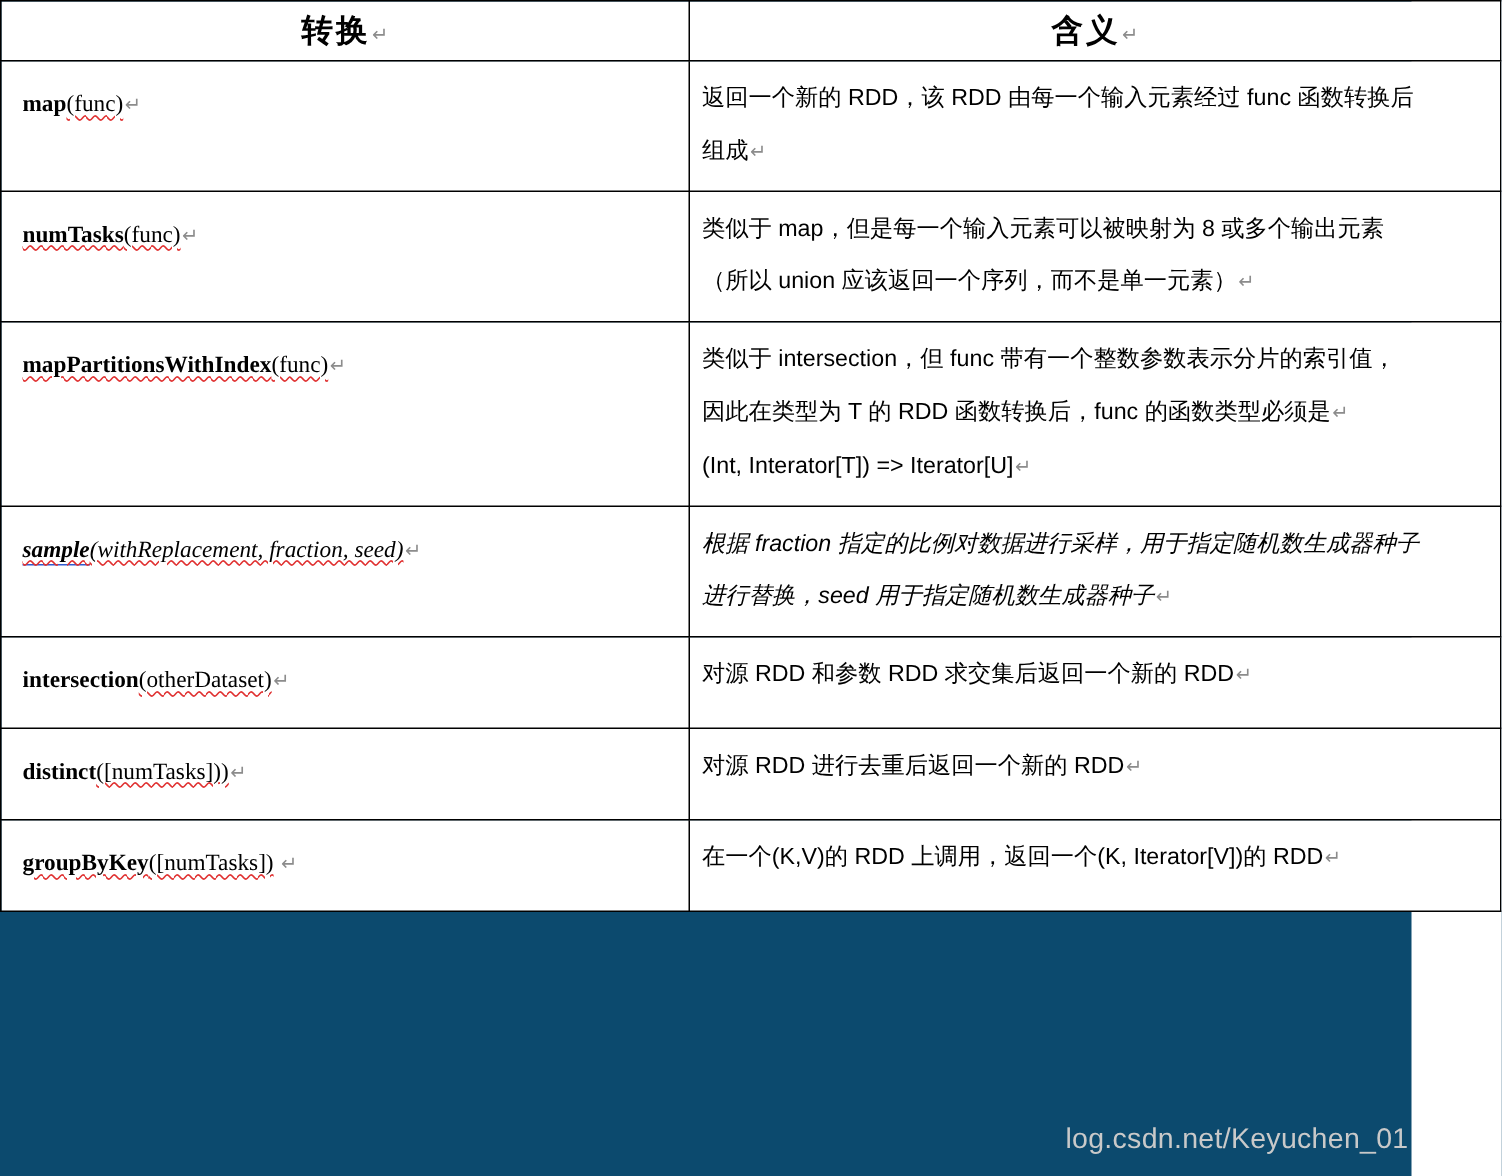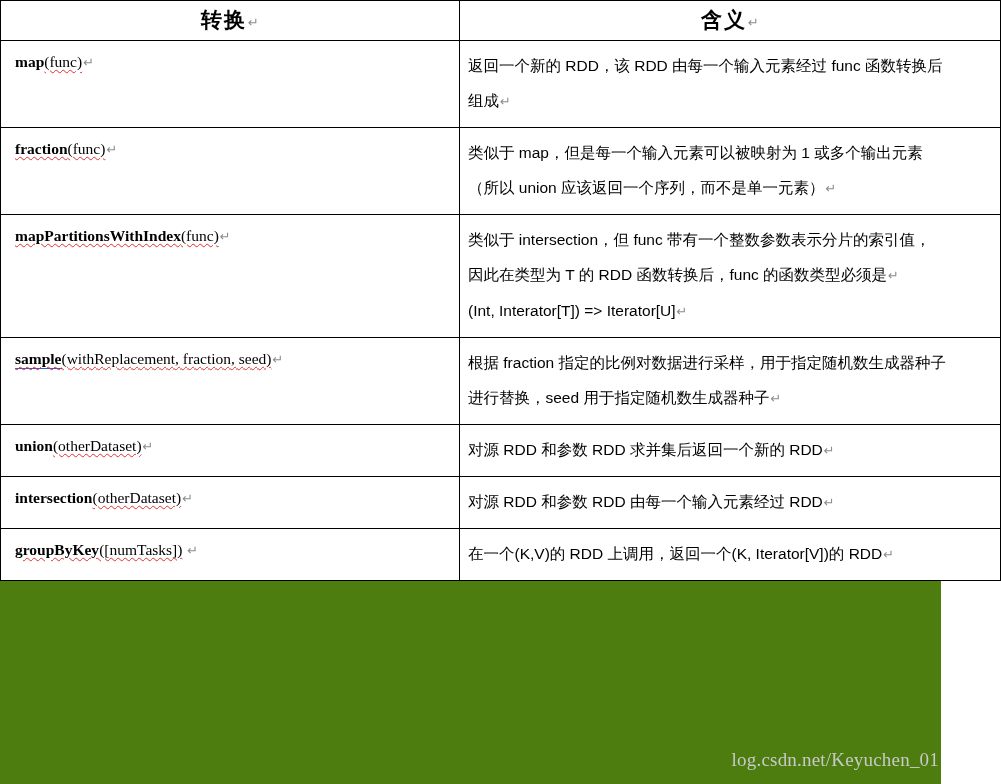--- a/index.html
+++ b/index.html
@@ -1,21 +1,21 @@
 <!DOCTYPE html>
 <html><head>
 <meta charset="utf-8">
 <style>
   html,body{margin:0;padding:0;background:#ffffff;}
   body{
     font-family:"Liberation Serif", serif;
     width:1001px;height:784px;overflow:hidden;
     -webkit-font-smoothing:antialiased;
   }
-  .doc{position:relative;width:941px;height:784px;background:#4d7c0f;}
+  .doc{position:relative;width:941px;height:784px;background:#0c4a6e;}
 
   table.rdd{
     border-collapse:collapse;
     width:1000px;
     table-layout:fixed;
     margin:0;
   }
   table.rdd td{
     border:1px solid #000;
     vertical-align:top;
@@ -35,21 +35,21 @@
     padding:9px 0 9px 0 !important;
     letter-spacing:2px;
   }
   .hdr .pil{font-weight:normal;letter-spacing:0;}
 
   
   .sig{
     padding:9px 0 10px 14px !important;
     font-family:"Liberation Serif", serif;
     font-size:15.5px;
-    line-height:24px;
+    line-height:40px;
     color:#000;
     white-space:nowrap;
   }
   .sig .nm{font-weight:bold;}
   .sig .arg{font-weight:normal;}
 
   
   .mean{
     padding:7px 8px 8px 8px !important;
     font-family:"Liberation Sans","DejaVu Sans",sans-serif;
@@ -79,37 +79,37 @@
   }
   .blue-line{
     border-bottom:1.5px solid #2f5bd0;
     padding-bottom:1px;
   }
 
   
   .wm{
     position:absolute;
     right:2px;bottom:13px;
-    font-family:Liberation Serif, serif;
+    font-family:Liberation Sans, sans-serif;
     font-size:19px;
     color:#c9c9c9;
     letter-spacing:.2px;
     white-space:nowrap;
     pointer-events:none;
     z-index:5;
   }
 
   
   .r-hdr{height:34px;}
   .r2{height:80px;}
   .r3{height:80px;}
   .r4{height:84px;}
   .r5{height:78px;}
   .r6{height:110px;}
-  .r7{height:82px;}
+  .r7{height:82px;font-style:italic;}
   .r8{height:38px;}
   .r9{height:38px;}
   .r10{height:38px;}
   .r11{height:38px;}
 </style>
 </head>
 <body>
 
 <div class="doc">
 
@@ -128,23 +128,23 @@
       <tr class="r2">
         <td class="sig"><span class="nm">map</span><span class="arg sq">(func)</span><span class="pil">↵</span></td>
         <td class="mean">
           <span class="ln">返回一个新的 RDD，该 RDD 由每一个输入元素经过 func 函数转换后</span>
           <span class="ln"><span>组成</span><span class="pil">↵</span></span>
         </td>
       </tr>
 
 
       <tr class="r4">
-        <td class="sig"><span class="nm sq">fraction</span><span class="arg sq">(func)</span><span class="pil">↵</span></td>
+        <td class="sig"><span class="nm sq">numTasks</span><span class="arg sq">(func)</span><span class="pil">↵</span></td>
         <td class="mean">
-          <span class="ln">类似于 map，但是每一个输入元素可以被映射为 1 或多个输出元素</span>
+          <span class="ln">类似于 map，但是每一个输入元素可以被映射为 8 或多个输出元素</span>
           <span class="ln"><span>（所以 union 应该返回一个序列，而不是单一元素）</span><span class="pil">↵</span></span>
         </td>
       </tr>
 
 
       <tr class="r6">
         <td class="sig"><span class="nm sq">mapPartitionsWithIndex</span><span class="arg sq">(func)</span><span class="pil">↵</span></td>
         <td class="mean">
           <span class="ln">类似于 intersection，但 func 带有一个整数参数表示分片的索引值，</span>
           <span class="ln"><span>因此在类型为 T 的 RDD 函数转换后，func 的函数类型必须是</span><span class="pil">↵</span></span>
@@ -153,34 +153,34 @@
       </tr>
 
       <tr class="r7">
         <td class="sig"><span class="nm sq blue-line">sample</span><span class="arg sq">(withReplacement, fraction, seed)</span><span class="pil">↵</span></td>
         <td class="mean">
           <span class="ln">根据 fraction 指定的比例对数据进行采样，用于指定随机数生成器种子</span>
           <span class="ln"><span>进行替换，seed 用于指定随机数生成器种子</span><span class="pil">↵</span></span>
         </td>
       </tr>
 
-      <tr class="r8">
-        <td class="sig"><span class="nm">union</span><span class="arg sq">(otherDataset)</span><span class="pil">↵</span></td>
-        <td class="mean">
-          <span class="ln"><span>对源 RDD 和参数 RDD 求并集后返回一个新的 RDD</span><span class="pil">↵</span></span>
-        </td>
-      </tr>
 
       <tr class="r9">
         <td class="sig"><span class="nm">intersection</span><span class="arg sq">(otherDataset)</span><span class="pil">↵</span></td>
         <td class="mean">
-          <span class="ln"><span>对源 RDD 和参数 RDD 由每一个输入元素经过 RDD</span><span class="pil">↵</span></span>
+          <span class="ln"><span>对源 RDD 和参数 RDD 求交集后返回一个新的 RDD</span><span class="pil">↵</span></span>
         </td>
       </tr>
 
+      <tr class="r10">
+        <td class="sig"><span class="nm">distinct</span><span class="arg sq">([numTasks]))</span><span class="pil">↵</span></td>
+        <td class="mean">
+          <span class="ln"><span>对源 RDD 进行去重后返回一个新的 RDD</span><span class="pil">↵</span></span>
+        </td>
+      </tr>
 
       <tr class="r11">
         <td class="sig"><span class="nm sq">groupByKey</span><span class="arg sq">([numTasks])</span> <span class="pil">↵</span></td>
         <td class="mean">
           <span class="ln"><span>在一个(K,V)的 RDD 上调用，返回一个(K, Iterator[V])的 RDD</span><span class="pil">↵</span></span>
         </td>
       </tr>
 
     </tbody>
   </table>

